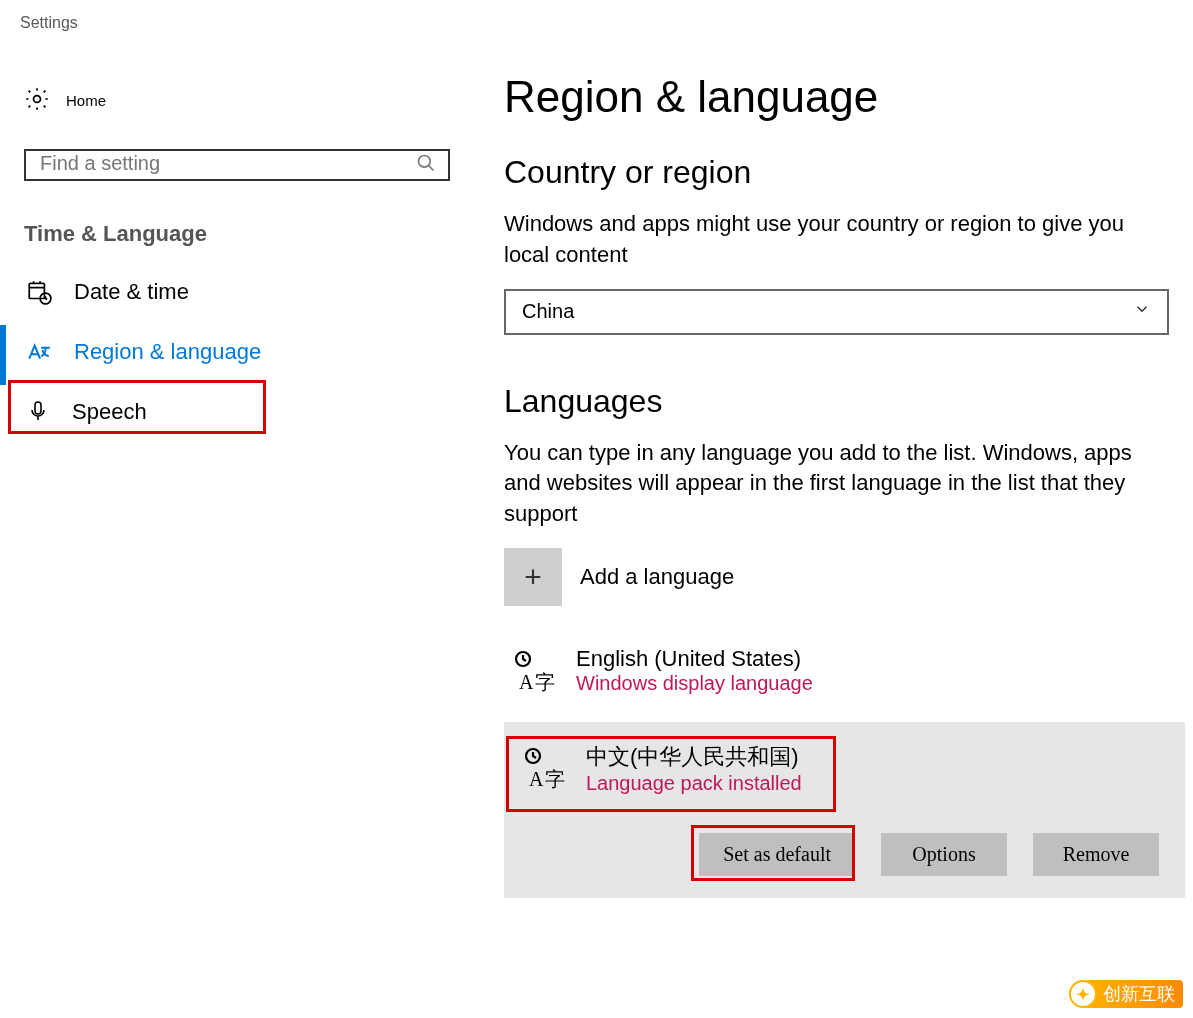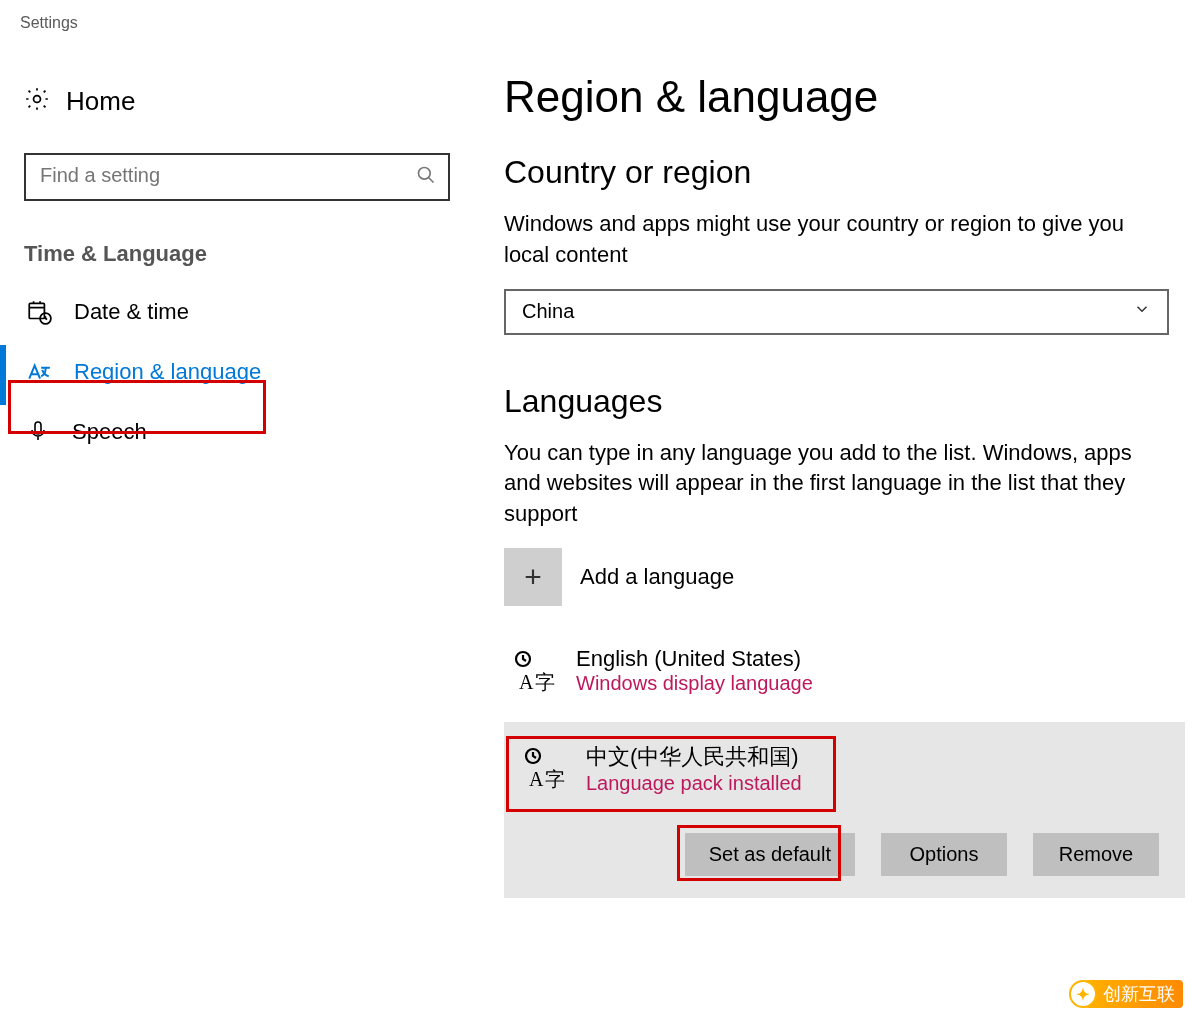--- a/index.html
+++ b/index.html
@@ -23,34 +23,34 @@
     margin-top: 40px;
   }
   
   .sidebar {
     width: 460px;
     padding-right: 10px;
     position: relative;
   }
   .home-row {
     display: flex;
-    align-items: flex-start;
+    align-items: center;
     gap: 16px;
     padding: 14px 0 14px 24px;
-    font-size: 26px;
+    font-size: 15px;
     cursor: pointer;
   }
   .search-wrap {
     margin: 20px 0 40px 24px;
     width: 426px;
     position: relative;
   }
   .search-input {
     width: 100%;
-    height: 48px;
+    height: 32px;
     border: 2px solid #333;
     font-size: 20px;
     padding: 0 48px 4px 14px;
     font-family: inherit;
     outline: none;
     color: #555;
   }
   .search-icon {
     position: absolute;
     right: 14px;
@@ -179,21 +179,21 @@
     justify-content: flex-end;
     padding-right: 16px;
   }
   .btn {
     background: #bfbfbf;
     border: none;
     font-size: 20px;
     padding: 10px 24px;
     min-width: 126px;
     cursor: pointer;
-    font-family: Liberation Sans, sans-serif;
+    font-family: Liberation Serif, serif;
   }
   .hl-lang { left: -8px; top: 4px; width: 330px; height: 76px; }
   .hl-default { left: -8px; top: -8px; width: 164px; height: 56px; }
   
   .watermark {
     position:absolute; right:10px; bottom:10px;
     display:flex; align-items:center; gap:6px;
     font-size:18px; color:#fff;
     background: linear-gradient(90deg,#ffb400,#ff8a00);
     padding:2px 8px 2px 28px;

